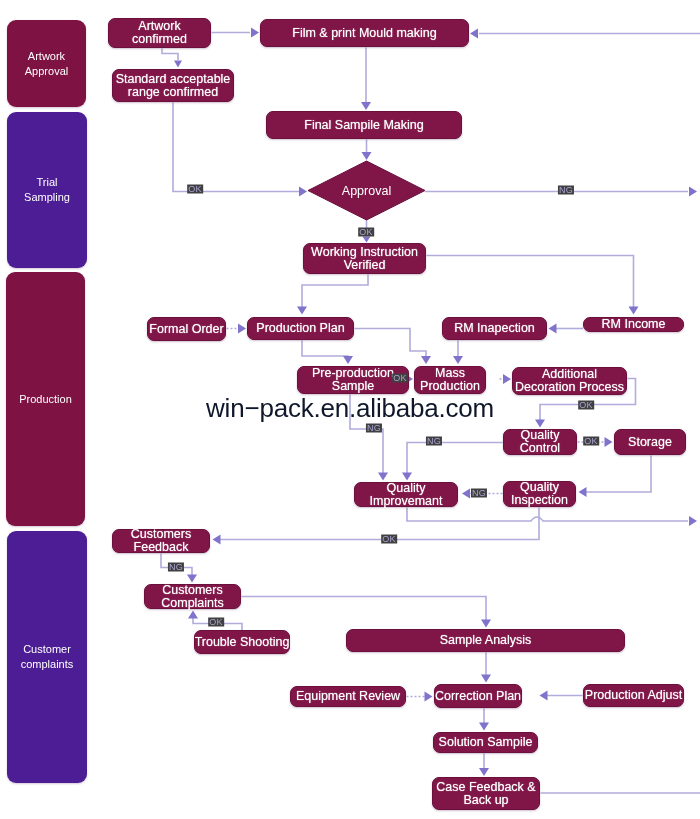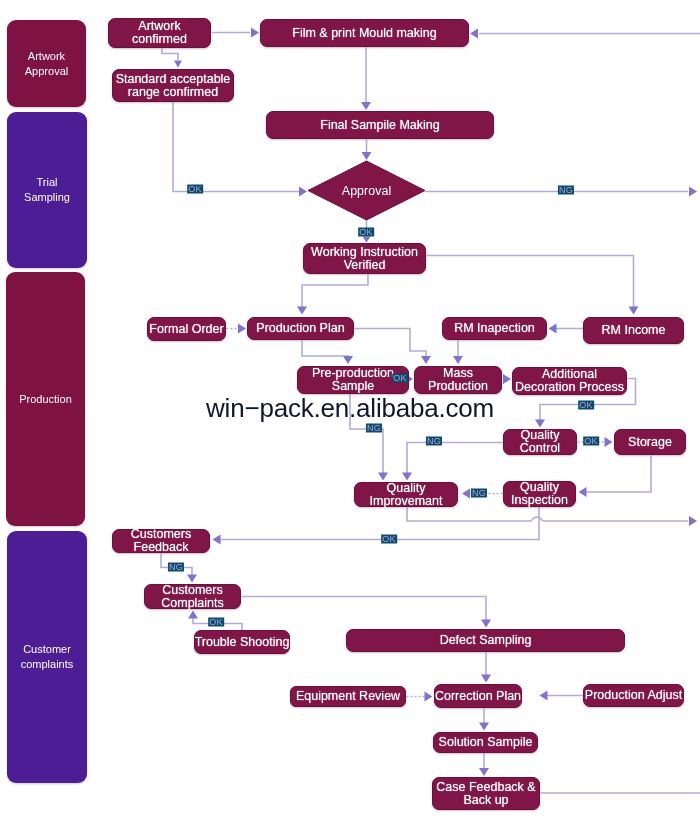--- a/index.html
+++ b/index.html
@@ -2,21 +2,21 @@
 <html><head>
 <meta charset="utf-8">
 <style>
 html,body{margin:0;padding:0;}
 body{width:700px;height:819px;position:relative;background:#fff;font-family:"Liberation Sans",sans-serif;overflow:hidden;}
 .sb{position:absolute;border-radius:9px;box-shadow:0 1px 2px rgba(110,70,110,.3);color:#fff;display:flex;align-items:center;justify-content:center;text-align:center;font-size:11px;line-height:15px;}
 .sbd{background:#7d1243;}
 .sbl{background:#4c1d95;}
 .nd{position:absolute;background:#801648;border:1px solid #6b0f3c;border-radius:7px;box-shadow:0 1px 2px rgba(110,70,110,.35);color:#fff;display:flex;align-items:center;justify-content:center;text-align:center;font-size:12.5px;line-height:13px;box-sizing:border-box;white-space:nowrap;text-shadow:0 0 1px rgba(255,255,255,.75);}
 svg{position:absolute;left:0;top:0;}
-.lb{position:absolute;font-size:9px;color:#a9a4d2;background:#0c4a6e;line-height:9px;padding:0 1px;transform:translate(-50%,-50%);letter-spacing:0.3px;}
+.lb{position:absolute;font-size:9px;color:#a9a4d2;background:#404040;line-height:9px;padding:0 1px;transform:translate(-50%,-50%);letter-spacing:0.3px;}
 .wm{position:absolute;left:206px;top:393px;font-size:26px;color:#0f172a;letter-spacing:-0.2px;}
 </style>
 </head>
 <body>
 <svg width="700" height="819" viewBox="0 0 700 819">
 <g stroke="#b0acdb" stroke-width="1.6" fill="none">
 
 <path d="M211.5,32.5 H250"></path>
 
 <path d="M162,48.5 V53.5 H178 V60"></path>
@@ -125,38 +125,38 @@
 <div class="sb sbd" style="left:7px;top:20px;width:79px;height:87px;">Artwork<br>Approval</div>
 <div class="sb sbl" style="left:7px;top:112px;width:80px;height:156px;">Trial<br>Sampling</div>
 <div class="sb sbd" style="left:6px;top:272px;width:79px;height:254px;">Production</div>
 <div class="sb sbl" style="left:7px;top:531px;width:80px;height:252px;">Customer<br>complaints</div>
 
 <div class="wm">win−pack.en.alibaba.com</div>
 
 <div class="nd" style="left:108px;top:18px;width:103px;height:30px;">Artwork<br>confirmed</div>
 <div class="nd" style="left:260px;top:19px;width:209px;height:28px;">Film &amp; print Mould making</div>
 <div class="nd" style="left:112px;top:69px;width:122px;height:33px;">Standard acceptable<br>range confirmed</div>
-<div class="nd" style="left:266px;top:111px;width:228px;height:28px;">Final Sampile Making</div>
+<div class="nd" style="left:266px;top:111px;width:196px;height:28px;">Final Sampile Making</div>
 <div class="nd" style="left:303px;top:243px;width:123px;height:31px;">Working Instruction<br>Verified</div>
 <div class="nd" style="left:147px;top:317px;width:79px;height:24px;">Formal Order</div>
 <div class="nd" style="left:247px;top:317px;width:107px;height:23px;">Production Plan</div>
 <div class="nd" style="left:442px;top:317px;width:105px;height:23px;">RM Inapection</div>
-<div class="nd" style="left:583px;top:317px;width:101px;height:27px;">RM Income</div>
+<div class="nd" style="left:583px;top:317px;width:101px;height:15px;">RM Income</div>
 <div class="nd" style="left:297px;top:366px;width:112px;height:28px;">Pre-production<br>Sample</div>
-<div class="nd" style="left:414px;top:366px;width:88px;height:28px;">Mass<br>Production</div>
+<div class="nd" style="left:414px;top:366px;width:72px;height:28px;">Mass<br>Production</div>
 <div class="nd" style="left:512px;top:367px;width:115px;height:28px;">Additional<br>Decoration Process</div>
 <div class="nd" style="left:503px;top:429px;width:74px;height:26px;">Quality<br>Control</div>
 <div class="nd" style="left:614px;top:429px;width:72px;height:26px;">Storage</div>
 <div class="nd" style="left:354px;top:482px;width:104px;height:25px;">Quality<br>Improvemant</div>
 <div class="nd" style="left:503px;top:481px;width:73px;height:26px;">Quality<br>Inspection</div>
 <div class="nd" style="left:112px;top:529px;width:98px;height:24px;">Customers<br>Feedback</div>
 <div class="nd" style="left:144px;top:584px;width:97px;height:25px;">Customers<br>Complaints</div>
 <div class="nd" style="left:194px;top:630px;width:96px;height:24px;">Trouble Shooting</div>
-<div class="nd" style="left:346px;top:629px;width:279px;height:23px;">Defect Sampling</div>
-<div class="nd" style="left:290px;top:686px;width:116px;height:21px;border-radius:6px;">Equipment Review</div>
+<div class="nd" style="left:346px;top:629px;width:279px;height:23px;">Sample Analysis</div>
+<div class="nd" style="left:290px;top:686px;width:116px;height:21px;">Equipment Review</div>
 <div class="nd" style="left:434px;top:684px;width:88px;height:24px;">Correction Plan</div>
 <div class="nd" style="left:583px;top:684px;width:101px;height:23px;font-size:12.5px;">Production Adjust</div>
 <div class="nd" style="left:433px;top:732px;width:105px;height:21px;font-size:12.5px;">Solution Sampile</div>
 <div class="nd" style="left:432px;top:777px;width:108px;height:33px;">Case Feedback &amp;<br>Back up</div>
 
 <svg width="130" height="70" style="left:302px;top:156px;">
 <polygon points="6,34.5 64.5,5 123,34.5 64.5,64" fill="#801648" stroke="#6b0f3c" stroke-width="1"></polygon>
 <text x="64.5" y="39" text-anchor="middle" fill="#fff" font-size="12.5" font-family="Liberation Sans">Approval</text>
 </svg>
 

